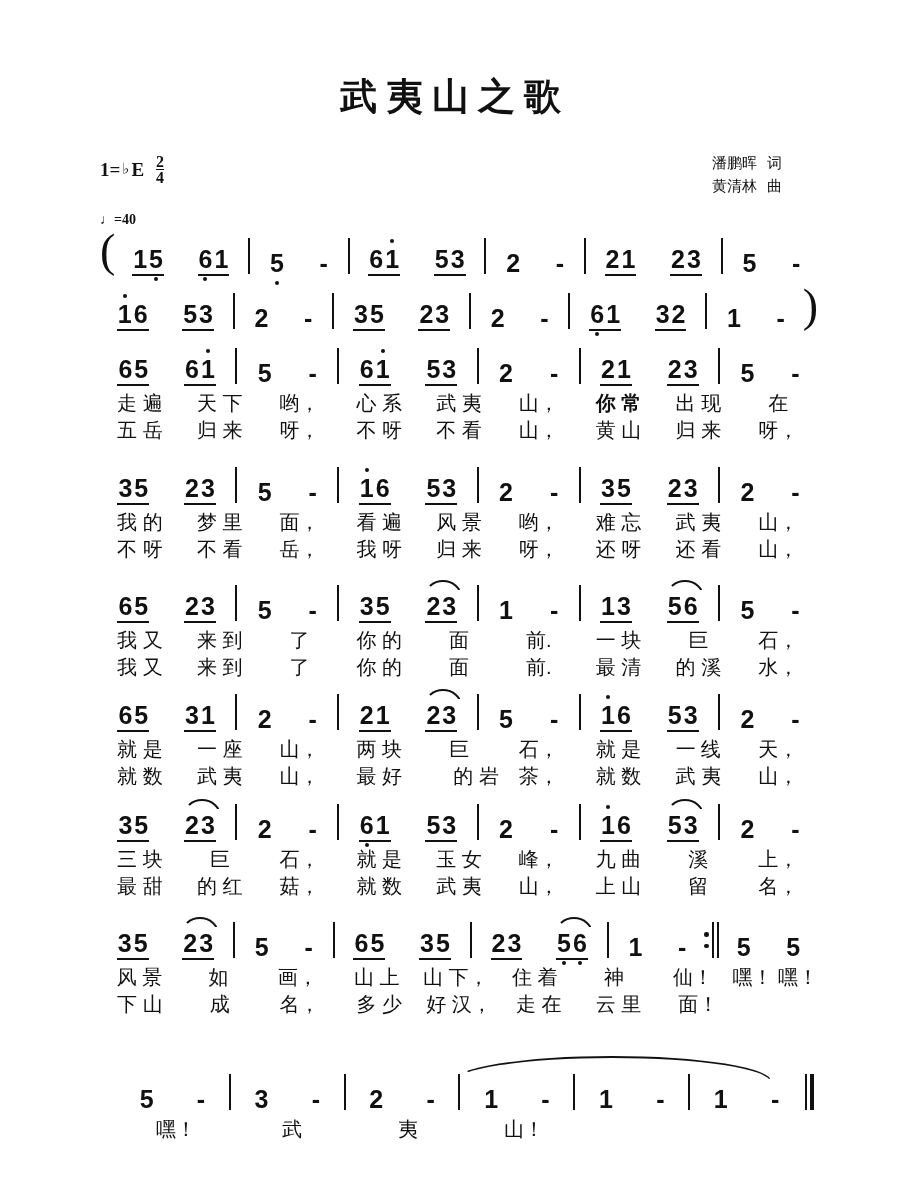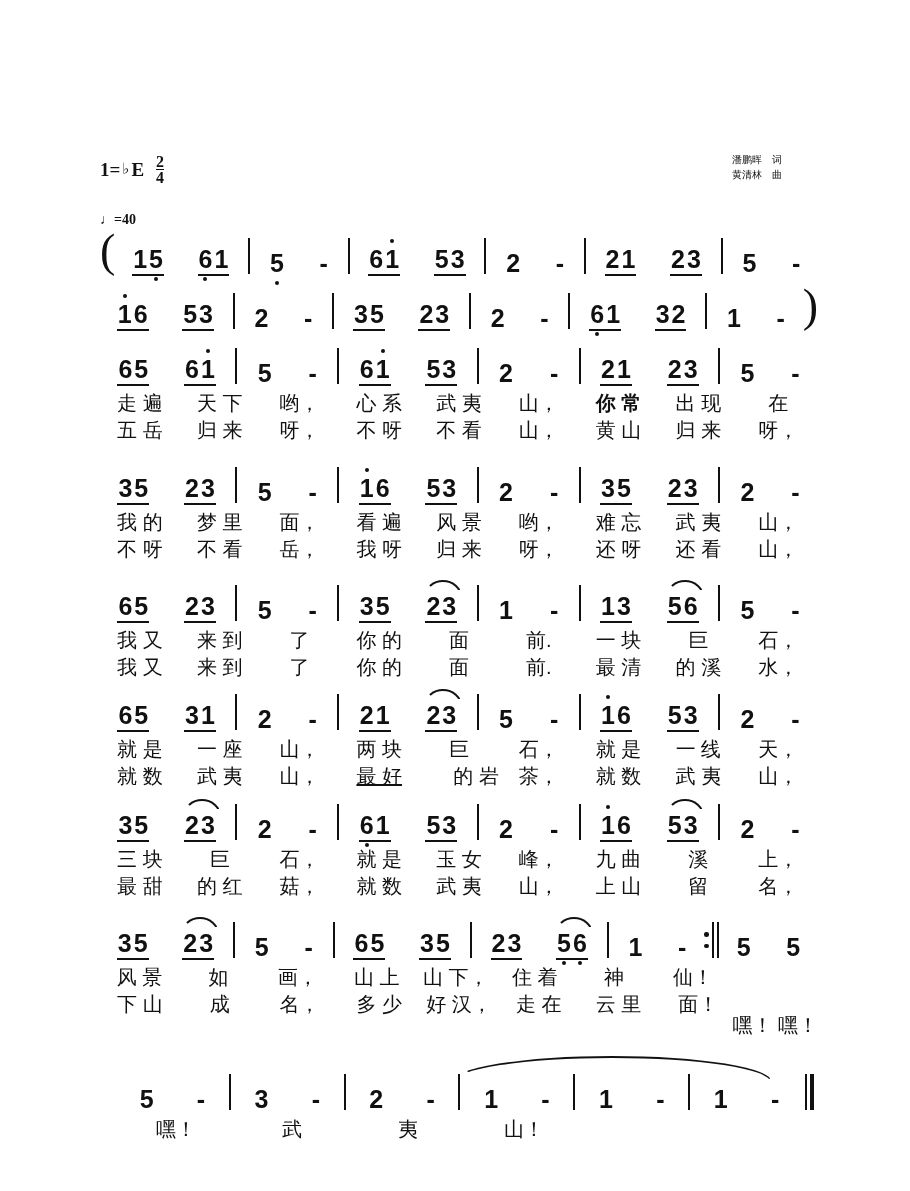--- a/index.html
+++ b/index.html
@@ -29,21 +29,21 @@
   .keysig .flat{font-size:15px;vertical-align:super;line-height:1;}
   .meter{
     display:inline-flex;flex-direction:column;align-items:center;
     margin-left:10px;line-height:0.94;font-size:16px;font-weight:700;
   }
   .meter .num{display:block;}
   .meter .den{display:block;border-top:1.6px solid #111;padding-top:0px;}
   .credits{
     position:absolute;right:128px;top:152px;
     font-family:"Liberation Sans","DejaVu Sans",sans-serif;
-    font-size:10px;color:#111;line-height:1.5;text-align:left;
+    font-size:15px;color:#111;line-height:1.5;text-align:left;
   }
   .credits span.role{margin-left:10px;}
   .tempo{
     position:absolute;left:100px;top:212px;
     font-family:"Liberation Serif","DejaVu Serif",serif;
     font-size:14px;font-weight:700;color:#111;
   }
 
   
   .system{position:absolute;left:0;width:910px;}
@@ -147,20 +147,21 @@
     white-space:nowrap;
   }
   .lyricline span{display:inline-block;text-align:center;}
   .lyrics-wrap{padding-top:4px;}
 </style>
 </head>
 <body>
 
 <div class="page">
 
+  <div class="title">武夷山之歌</div>
 
   <div class="keysig">
     <span>1=</span>
       <span class="flat">♭</span>
       <span>E</span>
     <span class="meter">
       <span class="num">2</span>
       <span class="den">4</span>
     </span>
   </div>
@@ -734,21 +735,21 @@
                 <span style="flex: 1 1 0%;">巨</span>
                 <span style="flex: 1 1 0%;">石，</span>
                 <span style="flex: 1 1 0%;">就 是</span>
                 <span style="flex: 1 1 0%; font-family: Liberation Serif, serif;">一 线</span>
                 <span style="flex: 1 1 0%;">天，</span>
               </div>
               <div class="lyricline">
                 <span style="flex: 1 1 0%;">就 数</span>
                 <span style="flex: 1 1 0%;">武 夷</span>
                 <span style="flex: 1 1 0%;">山，</span>
-                <span style="flex: 1 1 0%; text-decoration: underline;">最 好</span>
+                <span style="flex: 1 1 0%;">最 好</span>
                 <span style="flex: 1 1 0%; text-align: right;">的 岩</span>
                 <span style="flex: 1 1 0%;">茶，</span>
                 <span style="flex: 1 1 0%;">就 数</span>
                 <span style="flex: 1 1 0%;">武 夷</span>
                 <span style="flex: 1 1 0%;">山，</span>
               </div>
             </div>
           </div>
         </div>
       </div>
@@ -945,21 +946,21 @@
             <div class="lyrics-wrap">
               <div class="lyricline">
                 <span style="flex: 1 1 0%;">风 景</span>
                 <span style="flex: 1 1 0%;">如</span>
                 <span style="flex: 1 1 0%;">画，</span>
                 <span style="flex: 1 1 0%;">山 上</span>
                 <span style="flex: 1 1 0%;">山 下，</span>
                 <span style="flex: 1 1 0%;">住 着</span>
                 <span style="flex: 1 1 0%;">神</span>
                 <span style="flex: 1 1 0%;">仙！</span>
-                <span style="flex: 1 1 0%; margin-top: 48px;">嘿！ 嘿！</span>
+                <span style="flex: 1 1 0%;">嘿！ 嘿！</span>
               </div>
               <div class="lyricline">
                 <span style="flex: 1 1 0%;">下 山</span>
                 <span style="flex: 1 1 0%;">成</span>
                 <span style="flex: 1 1 0%;">名，</span>
                 <span style="flex: 1 1 0%;">多 少</span>
                 <span style="flex: 1 1 0%;">好 汉，</span>
                 <span style="flex: 1 1 0%;">走 在</span>
                 <span style="flex: 1 1 0%;">云 里</span>
                 <span style="flex: 1 1 0%;">面！</span>

